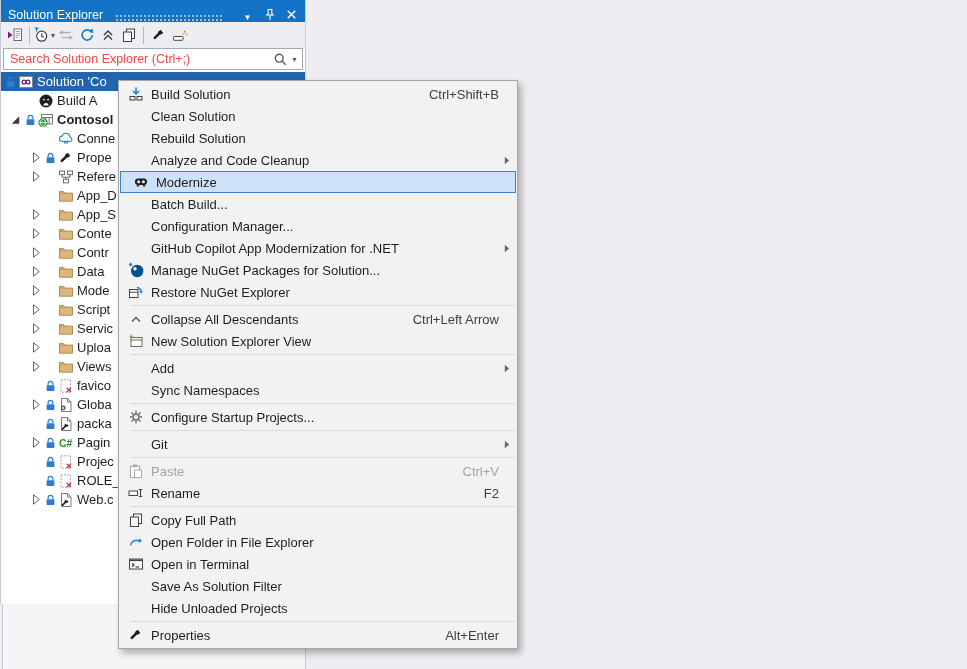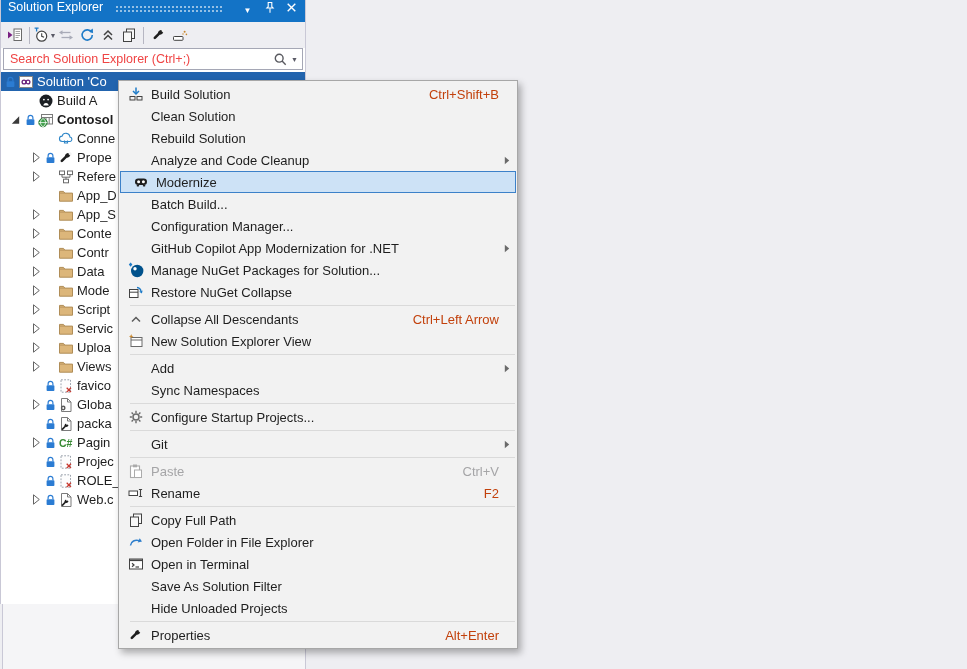--- a/index.html
+++ b/index.html
@@ -10,21 +10,21 @@
     -webkit-font-smoothing:antialiased;
   }
   .panel{
     position:absolute;left:0;top:0;width:306px;height:604px;
     background:#FFFFFF;box-sizing:border-box;
     border-right:1px solid #C9C8D6;border-left:1px solid #C9C8D6;
   }
   
   .titlebar{
     height:22px;background:var(--titlebar_bg,#1373C6);
-    display:flex;align-items:flex-start;padding:0 6px 0 7px;box-sizing:border-box;
+    display:flex;align-items:flex-end;padding:0 6px 0 7px;box-sizing:border-box;
   }
   .title{color:#fff;font-size:12.5px;white-space:nowrap;}
   .grip{
     flex:1;height:8px;margin:5px 10px 0 12px;
     background-image:radial-gradient(rgba(255,255,255,.55) 1px, transparent 1.3px);
     background-size:4px 4px;background-position:0 0;
   }
   .tb-ctl{width:15px;height:15px;display:flex;align-items:center;justify-content:center;margin-left:7px;cursor:default;}
   .glyph-w{color:#fff;font-size:8px;line-height:1;}
   
@@ -58,21 +58,21 @@
   
   .menu{
     position:absolute;left:118px;top:80px;width:400px;
     background:var(--menu_bg,#F2F2F2);
     border:1px solid #A7A7A7;box-shadow:3px 4px 7px rgba(0,0,0,.30);
     padding:2px 0;box-sizing:border-box;z-index:10;
   }
   .mi{height:22px;display:flex;align-items:center;position:relative;padding-left:2px;box-sizing:border-box;cursor:default;}
   .mi-icon{width:30px;flex:none;display:flex;align-items:center;justify-content:center;}
   .mi-label{font-size:13px;color:#1E1E1E;flex:1;white-space:nowrap;}
-  .mi-shortcut{font-size:13px;color:#c2410c;margin-right:18px;white-space:nowrap;}
+  .mi-shortcut{font-size:13px;color:#404040;margin-right:18px;white-space:nowrap;}
   .mi-sub{position:absolute;right:7px;top:7px;color:#6A6A6A;}
   .mi.disabled .mi-label,.mi.disabled .mi-shortcut{color:#A5A5A7;}
   .mi.hl{
     background:var(--menu_highlight_bg,#CDE2F6);
     border:1px solid var(--menu_highlight_border,#3C81C9);
     margin:0 1px;padding-left:5px;
   }
   .msep{height:1px;background:#DADADA;margin:2px 2px 2px 11px;}
   svg{display:block;}
 </style>
@@ -644,21 +644,21 @@
     </div>
     <div class="mi">
       <span class="mi-icon">
         <svg width="16" height="16" viewBox="0 0 16 16">
           <rect x="1.5" y="5.5" width="8.5" height="8" fill="#fff" stroke="#424242"></rect>
           <path d="M1.5 8.2h8.5" stroke="#424242"></path>
           <path d="M9 3.5a4.5 4.5 0 0 1 4 4" stroke="#1E7BC8" stroke-width="1.4" fill="none"></path>
           <polygon points="13.9,9.6 11.1,7.7 14.6,6.4" fill="#1E7BC8"></polygon>
         </svg>
       </span>
-      <span class="mi-label">Restore NuGet Collapse</span>
+      <span class="mi-label">Restore NuGet Explorer</span>
     </div>
     <div class="msep"></div>
     <div class="mi">
       <span class="mi-icon">
         <svg width="16" height="16" viewBox="0 0 16 16">
           <polyline points="4,10.5 8,6.5 12,10.5" fill="none" stroke="#5B5B5B" stroke-width="1.5"></polyline>
         </svg>
       </span>
       <span class="mi-label">Collapse All Descendants</span>
       <span class="mi-shortcut">Ctrl+Left Arrow</span>

